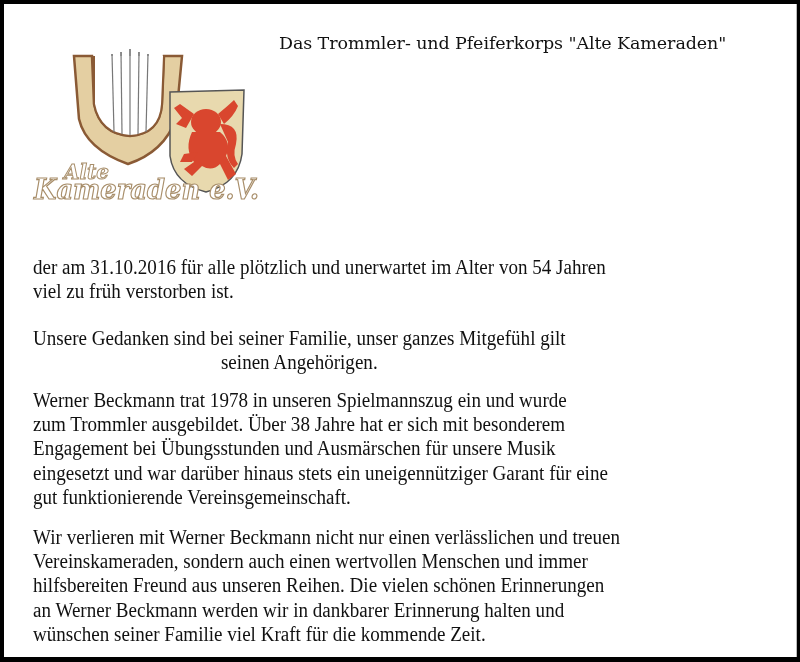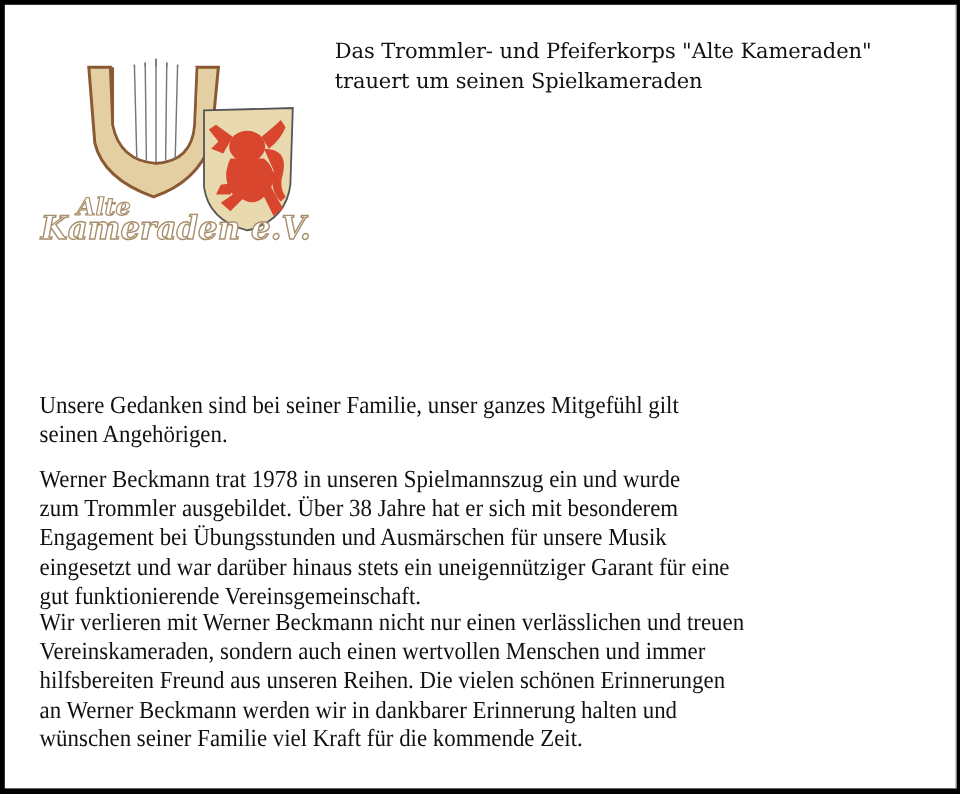--- a/index.html
+++ b/index.html
@@ -16,23 +16,23 @@
     letter-spacing: -0.1px;
   }
   .intro div { white-space: nowrap; }
   .name {
     position: absolute; left: 276px; top: 126px; font-size: 45px; line-height: 60px;
     white-space: nowrap; letter-spacing: 0.2px;
   }
   .para { position: absolute; left: 29px; font-size: 20.5px; line-height: 24.2px; }
   .para div { white-space: nowrap; transform: scaleX(0.93); transform-origin: left center; }
   .p1 { top: 251px; }
-  .p2 { top: 322px; }
+  .p2 { top: 322px; text-align: center; }
   .p3 { top: 384px; }
-  .p4 { top: 503px; }
+  .p4 { top: 521px; }
 </style>
 </head>
 <body>
 
 <div class="frame">
 
   <div class="logo">
     <svg width="245" height="165" viewBox="0 0 245 165">
 
       <g stroke="#777" stroke-width="1.2">
@@ -65,24 +65,27 @@
         <path d="M174,108 L160,110 L156,118 L168,118 Z"></path>
       </g>
 
       <text x="40" y="135" font-family="'DejaVu Serif', serif" font-style="italic" font-size="20" fill="#fff" stroke="#a88e6a" stroke-width="1">Alte</text>
       <text x="10" y="155" font-family="'DejaVu Serif', serif" font-style="italic" font-size="27" fill="#fff" stroke="#a88e6a" stroke-width="1.2" textLength="225" lengthAdjust="spacingAndGlyphs">Kameraden e.V.</text>
     </svg>
   </div>
 
   <div class="intro serif">
     <div>Das Trommler- und Pfeiferkorps "Alte Kameraden"</div>
-    <div>trauert um seinen Spielkameraden</div>
   </div>
 
 
+  <div class="para p1 body-text">
+    <div>der am 31.10.2016 für alle plötzlich und unerwartet  im Alter von  54 Jahren</div>
+    <div>viel zu früh verstorben ist.</div>
+  </div>
 
   <div class="para p2 body-text">
     <div>Unsere Gedanken sind bei seiner Familie, unser ganzes Mitgefühl gilt</div>
     <div>seinen Angehörigen.</div>
   </div>
 
   <div class="para p3 body-text">
     <div>Werner Beckmann trat 1978 in unseren Spielmannszug ein und wurde</div>
     <div>zum Trommler ausgebildet. Über 38 Jahre hat er sich mit besonderem</div>
     <div>Engagement bei Übungsstunden und Ausmärschen für unsere Musik</div>

